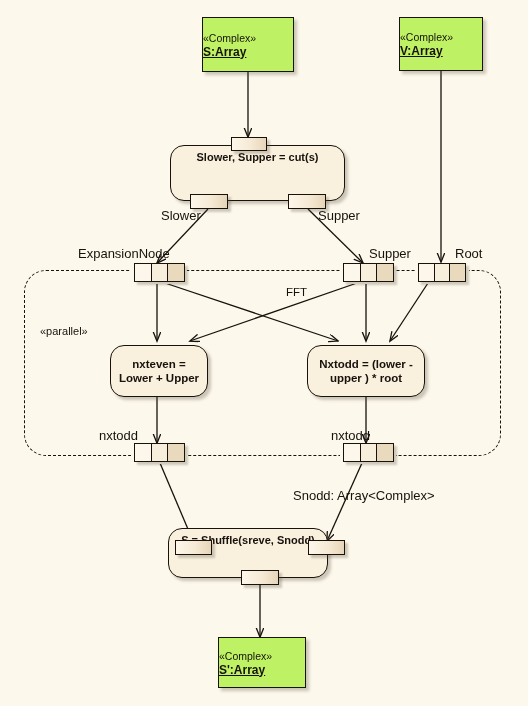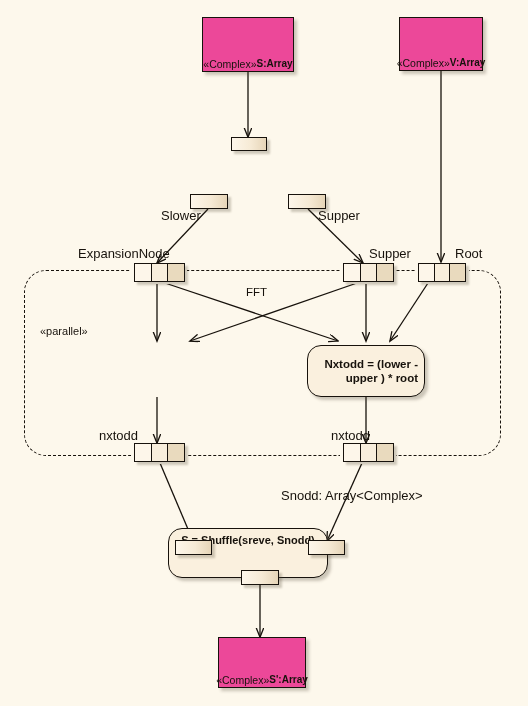--- a/index.html
+++ b/index.html
@@ -19,40 +19,42 @@
     position: absolute;
     left: 0; top: 0;
     width: 528px;
     height: 706px;
     pointer-events: none;
   }
   
   .obj-node {
     position: absolute;
     box-sizing: border-box;
-    background: #ec4899;
+    background: #bef264;
     border: 1.5px solid #17120c;
     box-shadow: 3px 3px 3px rgba(90,80,62,0.30);
     display: flex;
-    align-items: flex-end;
+    flex-direction: column;
+    align-items: flex-start;
     justify-content: center;
     z-index: 5;
   }
   .obj-stereo {
     font-size: 10.5px;
     color: #17120c;
     line-height: 14px;
     white-space: nowrap;
   }
   .obj-title {
-    font-size: 10px;
+    font-size: 12px;
     font-weight: bold;
     color: #17120c;
     line-height: 14px;
     white-space: nowrap;
+    text-decoration: underline;
   }
   
   .action {
     position: absolute;
     box-sizing: border-box;
     background: #faf0de;
     border: 1.5px solid #17120c;
     border-radius: 14px;
     box-shadow: 3px 3px 3px rgba(90,80,62,0.30);
     display: flex;
@@ -114,21 +116,21 @@
   
   .lbl {
     position: absolute;
     font-size: 13px;
     color: #17120c;
     white-space: nowrap;
     line-height: 12px;
     z-index: 8;
   }
   .lbl.stereo { font-size: 11px; margin-top: 37px; }
-  .lbl.big { font-size: 11.5px; }
+  .lbl.big { font-size: 11.5px; margin-left: 40px; }
   
   .mask {
     position: absolute;
     background: #fdf8ec;
     z-index: 7;
   }
 </style>
 </head>
 <body>
 
@@ -184,20 +186,23 @@
   <div class="obj-node" style="left:399px; top:17px; width:84px; height:54px;">
     <div class="obj-stereo">«Complex»</div>
     <div class="obj-title">V:Array</div>
   </div>
 
   <div class="obj-node" style="left:218px; top:637px; width:88px; height:51px;">
     <div class="obj-stereo">«Complex»</div>
     <div class="obj-title">S':Array</div>
   </div>
 
+  <div class="action action-top" style="left:170px; top:145px; width:175px; height:56px;">
+    <div class="action-label">Slower, Supper = cut(s)</div>
+  </div>
   <div class="pin" style="left:231px; top:137px; width:36px; height:14px;"></div>
   <div class="pin" style="left:190px; top:194px; width:38px; height:15px;"></div>
   <div class="pin" style="left:288px; top:194px; width:38px; height:15px;"></div>
   <div class="lbl" style="left:161px; top:210px;">Slower</div>
   <div class="lbl" style="left:318px; top:210px;">Supper</div>
 
   <div class="mask" style="left:131px; top:268px; width:56px; height:16px;"></div>
   <div class="expansion" style="left:134px; top:263px; width:51px; height:19px;">
     <div class="cell c1"></div>
     <div class="cell c2"></div>
@@ -214,42 +219,45 @@
   <div class="lbl" style="left:369px; top:248px;">Supper</div>
 
   <div class="mask" style="left:415px; top:268px; width:54px; height:16px;"></div>
   <div class="expansion" style="left:418px; top:263px; width:48px; height:19px;">
     <div class="cell c1"></div>
     <div class="cell c2"></div>
     <div class="cell c3"></div>
   </div>
   <div class="lbl" style="left:455px; top:248px;">Root</div>
 
-
-  <div class="action big" style="left:307px; top:345px; width:118px; height:52px;text-align:right;">
+  <div class="action big" style="left:110px; top:345px; width:98px; height:52px;">
+    <div class="action-label">nxteven = Lower + Upper</div>
+  </div>
+
+  <div class="action big" style="left:307px; top:345px; width:118px; height:52px;">
     <div class="action-label">Nxtodd = (lower - upper ) * root</div>
   </div>
 
   <div class="mask" style="left:131px; top:448px; width:56px; height:16px;"></div>
   <div class="expansion" style="left:134px; top:443px; width:51px; height:19px;">
     <div class="cell c1"></div>
     <div class="cell c2"></div>
     <div class="cell c3"></div>
   </div>
   <div class="lbl" style="left:99px; top:430px;">nxtodd</div>
 
   <div class="mask" style="left:340px; top:448px; width:56px; height:16px;"></div>
   <div class="expansion" style="left:343px; top:443px; width:51px; height:19px;">
     <div class="cell c1"></div>
     <div class="cell c2"></div>
     <div class="cell c3"></div>
   </div>
   <div class="lbl" style="left:310px; top:430px;margin-left:21px;">nxtodd</div>
 
-  <div class="lbl" style="left:281px; top:490px;">Snodd: Array&lt;Complex&gt;</div>
+  <div class="lbl" style="left:293px; top:490px;">Snodd: Array&lt;Complex&gt;</div>
 
   <div class="action action-top" style="left:168px; top:528px; width:160px; height:50px;">
     <div class="action-label">S = Shuffle(sreve, Snodd)</div>
   </div>
   <div class="pin" style="left:175px; top:540px; width:37px; height:15px;"></div>
   <div class="pin" style="left:308px; top:540px; width:37px; height:15px;"></div>
   <div class="pin" style="left:241px; top:570px; width:38px; height:15px;"></div>
 
 </div>
 

